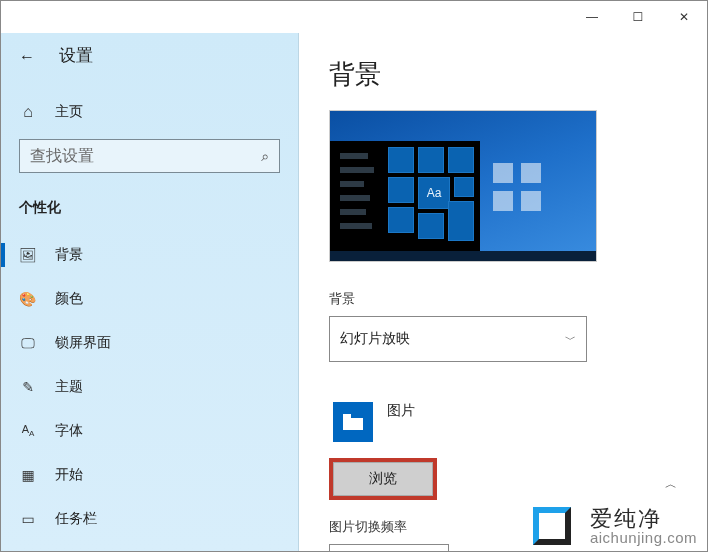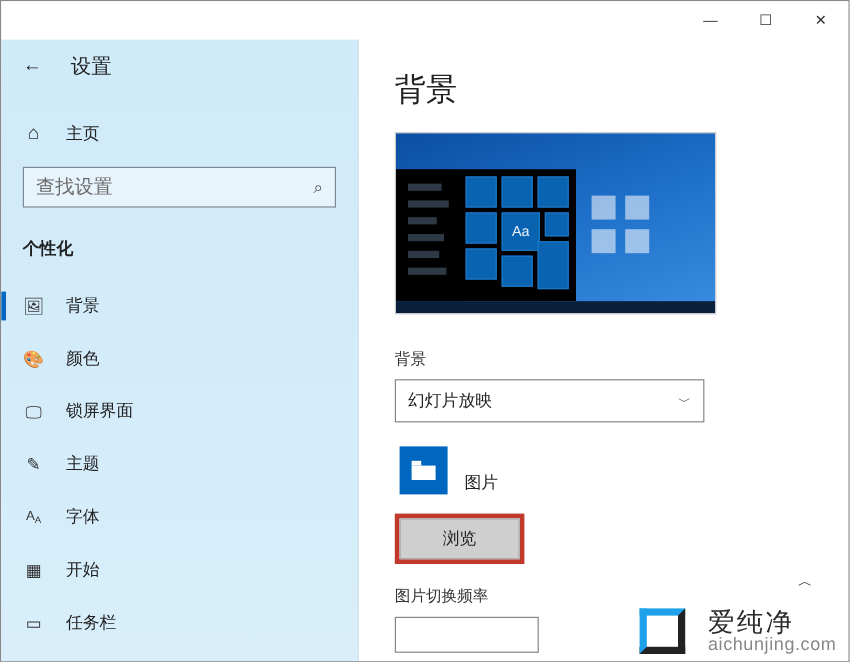--- a/index.html
+++ b/index.html
@@ -173,35 +173,35 @@
   .preview .winlogo .q {
     position:absolute; width:20px; height:20px; background:#fff;
   }
   .section-label {
     font-size: 13px;
     color: #333;
     margin-bottom: 8px;
   }
   .dropdown {
     width: 258px;
-    height: 36px;
+    height: 46px;
     border: 1px solid #888;
     display: flex;
     align-items: center;
     justify-content: space-between;
     padding: 0 10px;
     font-size: 14px;
     color: #222;
     background: #fff;
-    margin-bottom: 20px;
+    margin-bottom: 40px;
   }
   .dropdown .chev { font-size: 11px; color:#555; }
   .album-row {
     display: flex;
-    align-items: flex-end;
+    align-items: flex-start;
     gap: 14px;
     margin-bottom: 16px;
     padding-left: 4px;
   }
   .album-icon {
     width: 40px; height: 40px;
     background: #0067c0;
     display:flex;align-items:center;justify-content:center;
   }
   .album-icon svg { width:24px; height:20px; }

